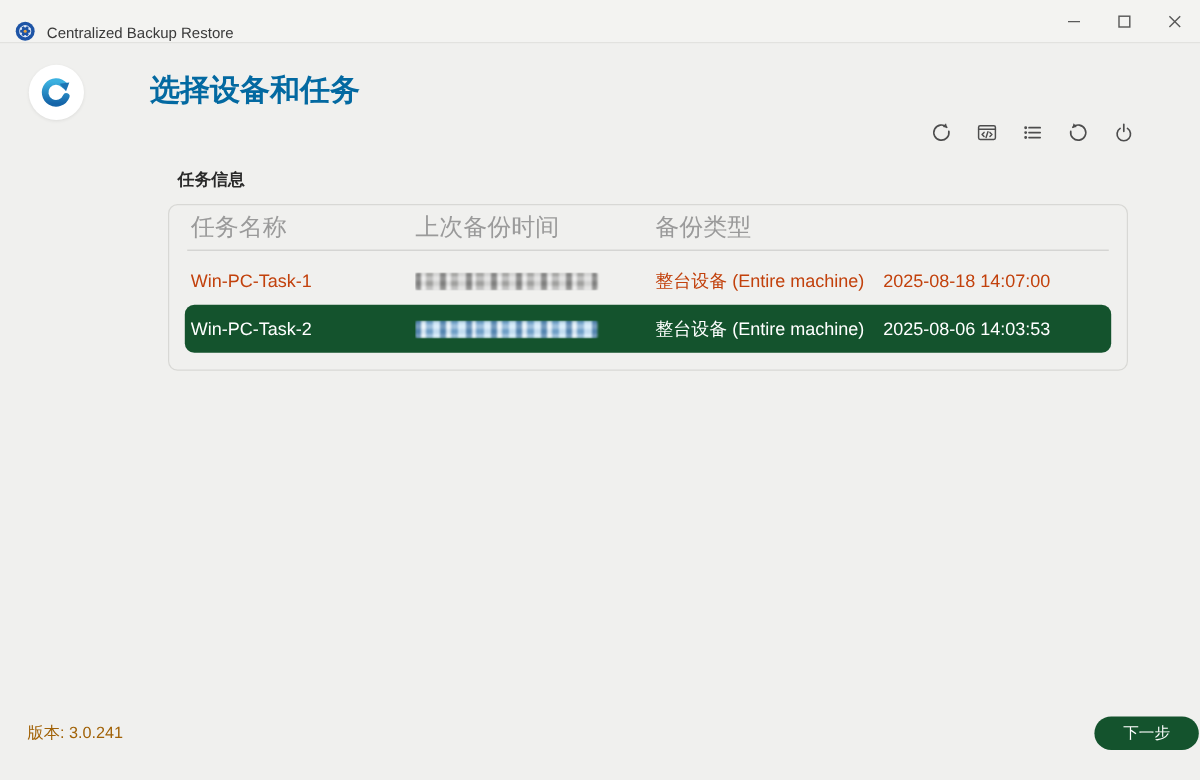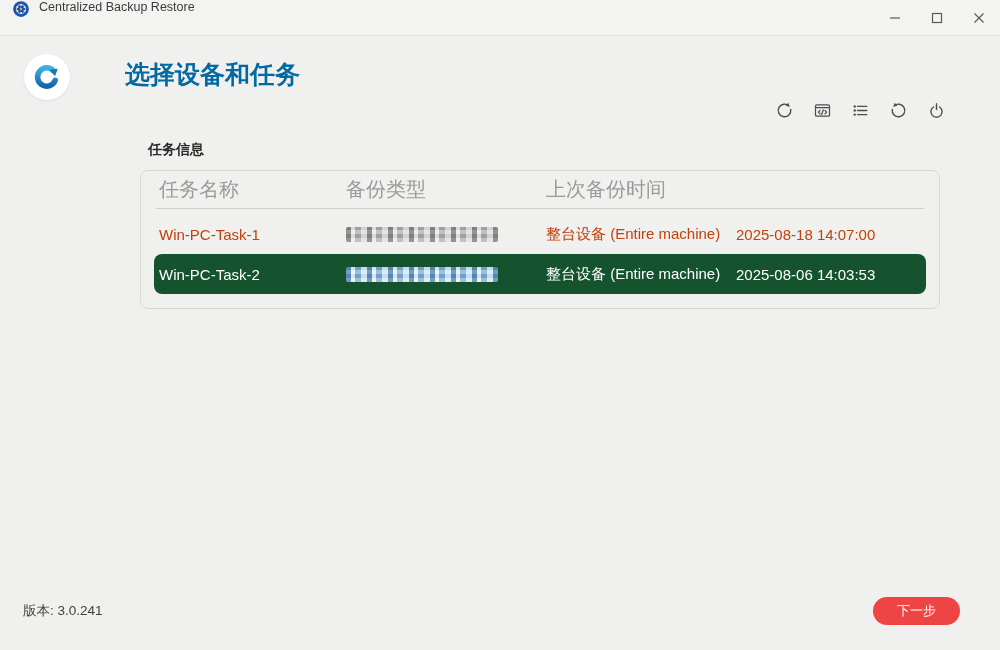--- a/index.html
+++ b/index.html
@@ -8,21 +8,21 @@
     font-family:"Liberation Sans", sans-serif;
     background:#f0f0ee;
     position:relative;
     overflow:hidden;
     color:#1d1d1d;
   }
   
   .titlebar {
     position:absolute; top:0; left:0; width:1000px; height:36px;
     background:#f3f3f1; border-bottom:1px solid #e2e2df;
-    display:flex; align-items:flex-start;
+    display:flex; align-items:flex-end;
   }
   .app-icon { width:18px; height:18px; margin-left:12px; }
   .app-title { margin-left:9px; font-size:12.5px; color:#3a3a3a; }
   .win-controls { position:absolute; right:0; top:0; height:35px; display:flex; }
   .win-btn { width:42px; height:35px; display:flex; align-items:center; justify-content:center; cursor:default; }
   .win-btn svg { display:block; }
   
   .logo-badge {
     position:absolute; left:24px; top:54px; width:46px; height:46px;
     background:#ffffff; border-radius:50%;
@@ -65,25 +65,25 @@
   }
   .tbl-row.selected .redact {
     background-color:#9cc9e9;
     background-image:
       repeating-linear-gradient(90deg, rgba(40,90,140,0.5) 0 5px, rgba(255,255,255,0.65) 5px 9px, rgba(70,120,170,0.3) 9px 15px, rgba(230,245,255,0.65) 15px 21px),
       repeating-linear-gradient(0deg, rgba(255,255,255,0.4) 0 4px, rgba(30,80,130,0.2) 4px 8px);
   }
   
   .version {
     position:absolute; left:23px; top:602px;
-    font-size:13.5px; color:#404040;
+    font-size:13.5px; color:#a16207;
   }
   .next-btn {
-    position:absolute; left:873px; top:597px; width:87px; height:28px;
-    background:#ef4444; border:none; border-radius:14px;
+    position:absolute; left:912px; top:597px; width:87px; height:28px;
+    background:#14532d; border:none; border-radius:14px;
     color:#ffffff; font-size:13px; font-family:Liberation Serif, serif;
     display:flex; align-items:center; justify-content:center;
     cursor:pointer;
   }
 </style>
 </head>
 <body>
 
 <div class="titlebar">
   <svg class="app-icon" viewBox="0 0 24 24">
@@ -172,22 +172,22 @@
       <line x1="12" y1="4.2" x2="12" y2="10.8"></line>
     </svg>
   </div>
 </div>
 
 <div class="section-label">任务信息</div>
 
 <div class="task-table">
   <div class="tbl-grid tbl-header">
     <div class="cell">任务名称</div>
+    <div class="cell">上次备份时间</div>
     <div class="cell">备份类型</div>
-    <div class="cell">上次备份时间</div>
   </div>
   <div class="tbl-divider"></div>
   <div class="tbl-rows">
     <div class="tbl-grid tbl-row">
       <div class="cell">Win-PC-Task-1</div>
       <div class="cell">
           <div class="redact"></div>
         </div>
       <div class="cell">整台设备 (Entire machine)</div>
       <div class="cell">2025-08-18 14:07:00</div>

